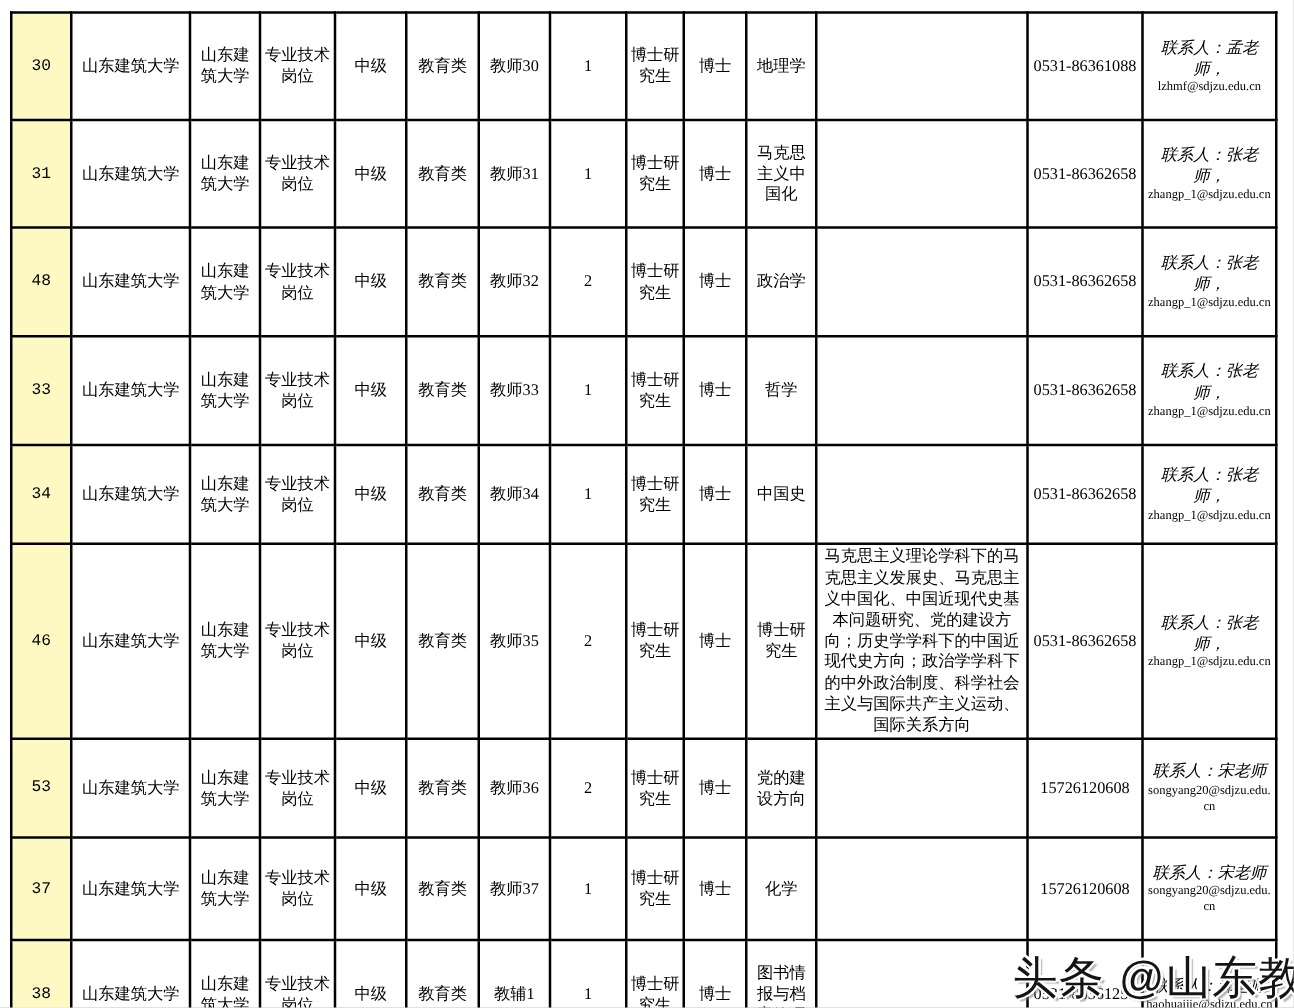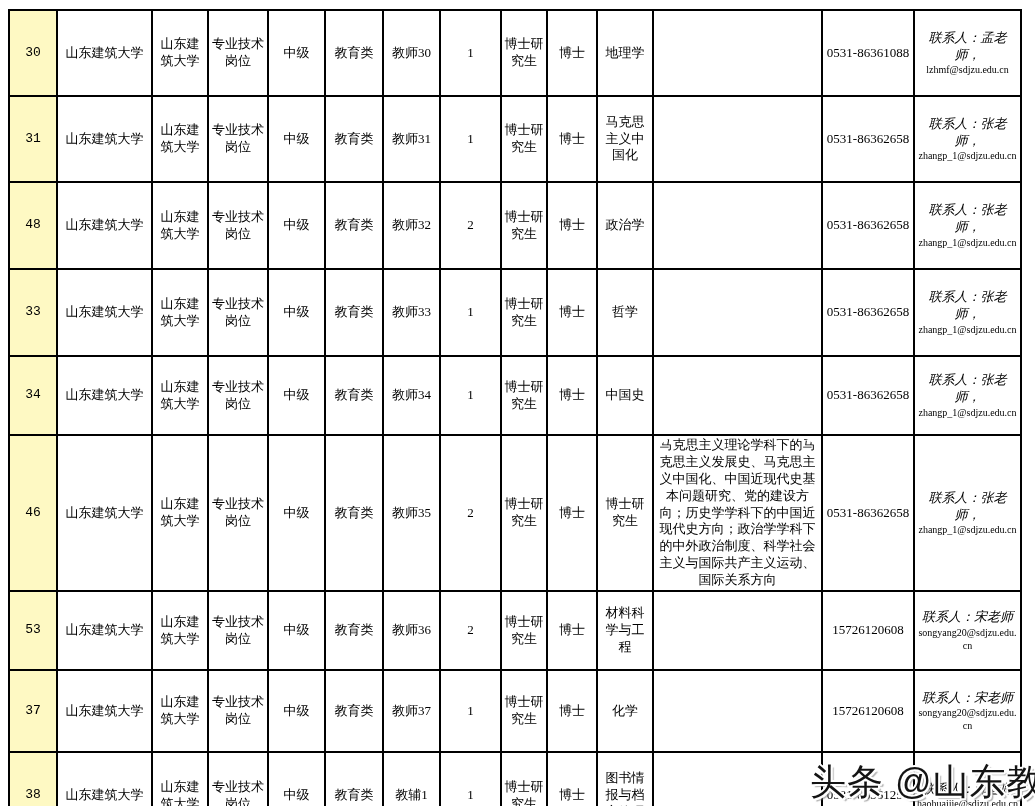--- a/index.html
+++ b/index.html
@@ -33,21 +33,20 @@
   td.num {
     background: #fef9c3;
     font-size: 12px;
     font-family: Liberation Mono, monospace;
   }
   td.remark {
     text-align: left;
     font-size: 10px;
     line-height: 1.45;
     padding: 2px 4px;
-    border-radius: 25px;
   }
   td.phone { font-size: 12px; font-family: Liberation Serif, serif; }
   td.contact { padding: 1px 3px; }
   .cname { font-size: 13px; font-style: italic; }
   .cemail { font-size: 10px; word-break: break-all; }
   .watermark {
     position: absolute;
     left: 810px;
     top: 758px;
     font-family: "Liberation Sans", "DejaVu Sans", sans-serif;
@@ -205,21 +204,21 @@
     <td class="num">53</td>
     <td>山东建筑大学</td>
     <td>山东建筑大学</td>
     <td>专业技术岗位</td>
     <td>中级</td>
     <td>教育类</td>
     <td>教师36</td>
     <td>2</td>
     <td>博士研究生</td>
     <td>博士</td>
-    <td>材料科学与工程</td>
+    <td>党的建设方向</td>
     <td class="remark"></td>
     <td class="phone">15726120608</td>
     <td class="contact">
       <div class="cname">联系人：宋老师</div>
       <div class="cemail">songyang20@sdjzu.edu.cn</div>
     </td>
   </tr>
         <tr style="height: 82px;">
     <td class="num">37</td>
     <td>山东建筑大学</td>

